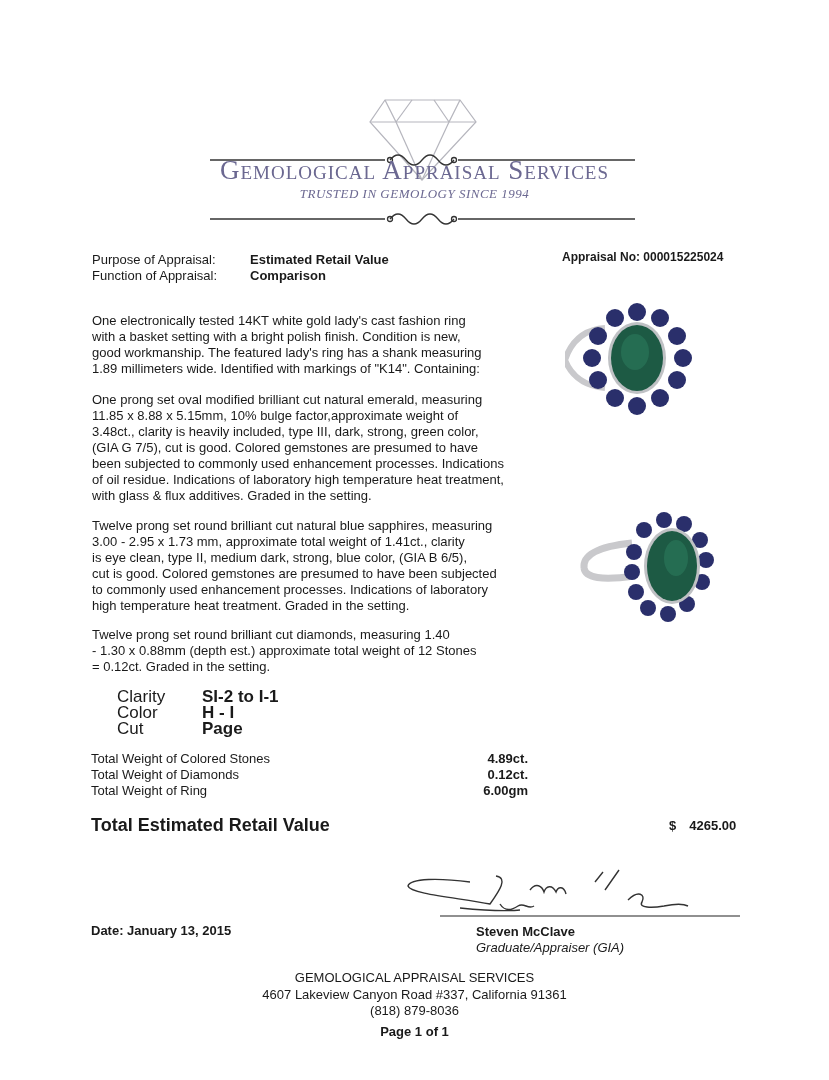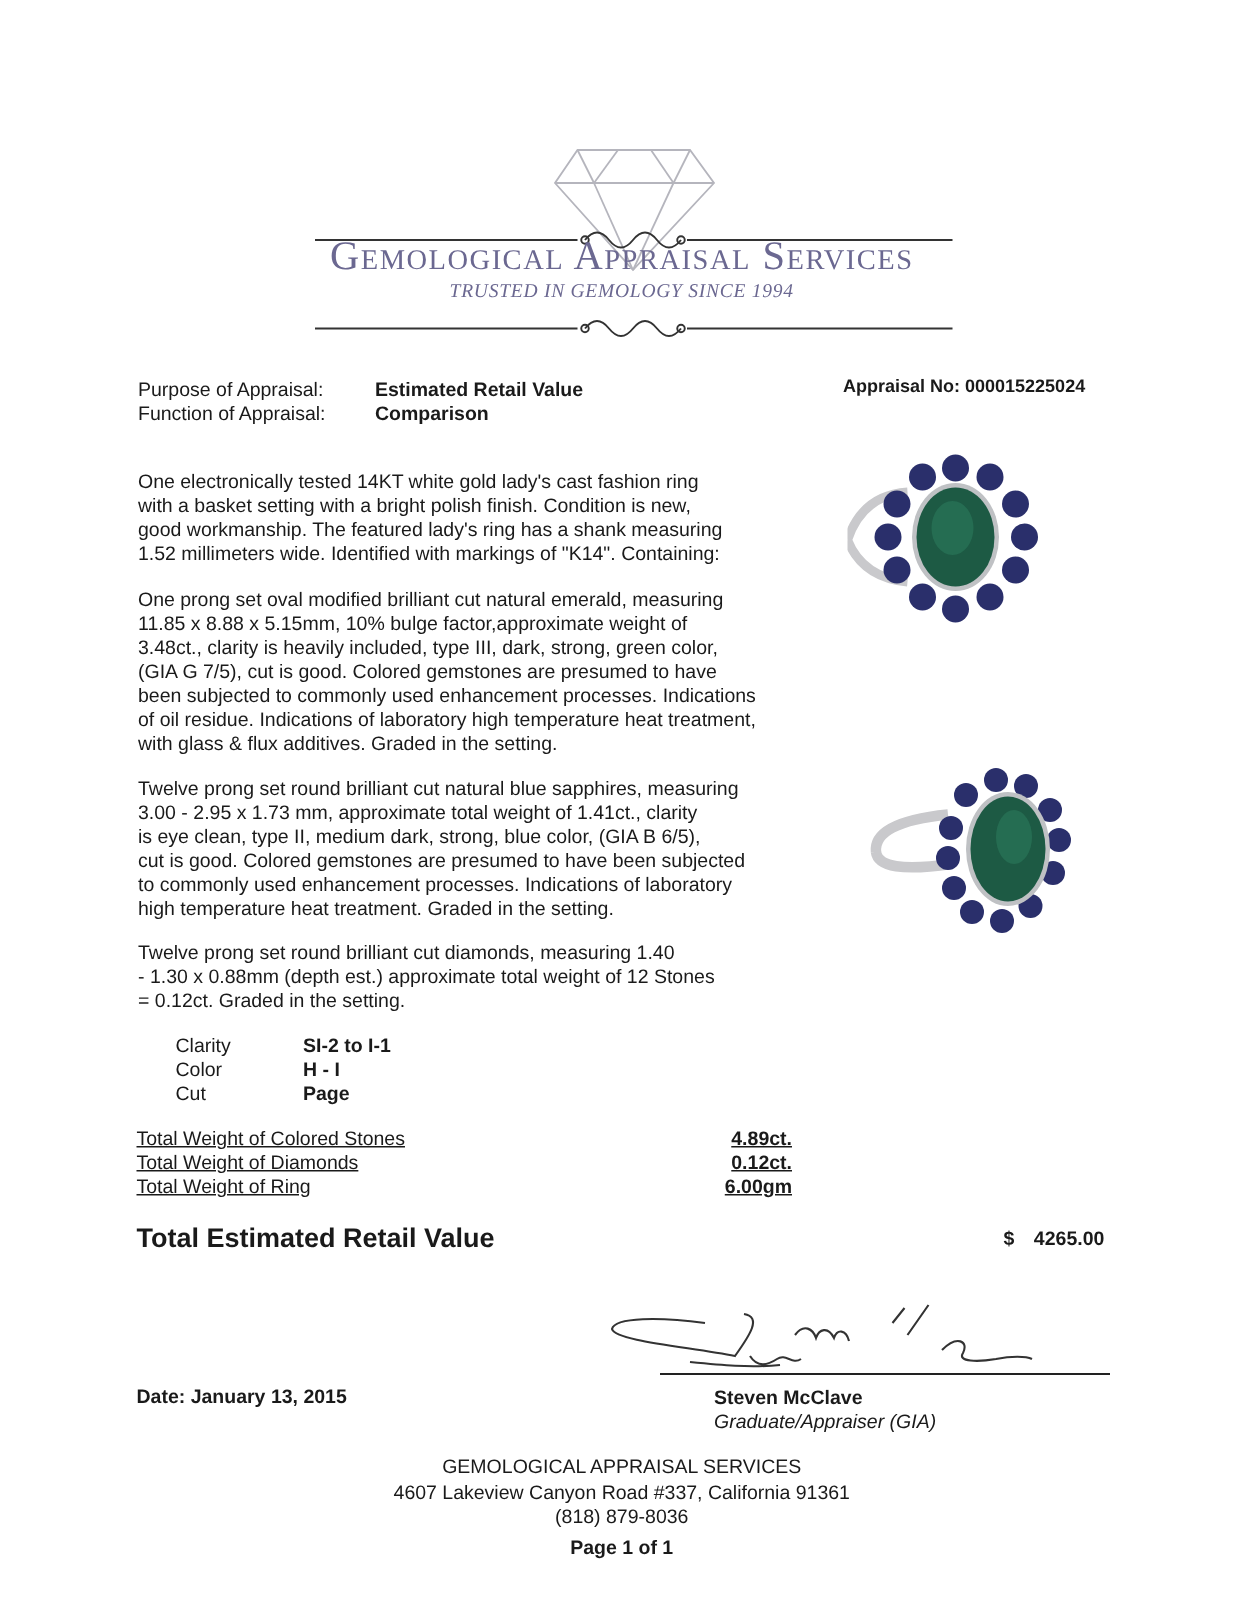--- a/index.html
+++ b/index.html
@@ -10,25 +10,25 @@
   .brand { position: absolute; left: 0; width: 829px; top: 155px; text-align: center;
            font-family: "Liberation Serif", serif; color: #6b6891; letter-spacing: 1px; }
   .brand .name { font-size: 27px; line-height: 30px; font-variant: small-caps; }
   .brand .tag { font-size: 13px; line-height: 16px; margin-top: 1px; letter-spacing: 0.5px; font-style: italic; }
   .appraisal-no { left: 562px; top: 223px; font-size: 12px; font-weight: bold; margin-top: 27px; }
   .meta { left: 92px; top: 252px; font-size: 13px; line-height: 16px; }
   .meta .row { display: flex; }
   .meta .lbl { width: 158px; }
   .meta .val { font-weight: bold; }
   .para { left: 92px; width: 440px; font-size: 13px; line-height: 16px; white-space: pre-line; }
-  .grades { left: 117px; top: 689px; font-size: 13px; line-height: 16px; }
+  .grades { left: 117px; top: 689px; font-size: 17px; line-height: 16px; }
   .grades .row { display: flex; }
   .grades .lbl { width: 85px; }
   .grades .val { font-weight: bold; }
-  .totals { left: 91px; top: 751px; width: 437px; font-size: 13px; line-height: 16px; text-decoration: underline; }
+  .totals { left: 91px; top: 751px; width: 437px; font-size: 13px; line-height: 16px; }
   .totals .row { display: flex; justify-content: space-between; }
   .totals .val { font-weight: bold; }
   .tev-label { left: 91px; top: 815px; font-size: 18px; font-weight: bold; }
   .tev-value { left: 669px; top: 818px; font-size: 13px; font-weight: bold; }
   .tev-value .cur { margin-right: 13px; }
   .date { left: 91px; top: 923px; font-size: 13px; font-weight: bold; }
   .sig-svg { position: absolute; left: 400px; top: 860px; }
   .signer { left: 476px; top: 924px; font-size: 13px; line-height: 16px; }
   .signer .nm { font-weight: bold; }
   .signer .tl { font-style: italic; }
@@ -80,21 +80,21 @@
   </div>
   <div class="row">
     <span class="lbl">Function of Appraisal:</span>
     <span class="val">Comparison</span>
   </div>
 </div>
 
 <div class="abs para" style="top:313px;">One electronically tested 14KT white gold lady's cast fashion ring
 with a basket setting with a bright polish finish. Condition is new,
 good workmanship. The featured lady's ring has a shank measuring
-1.52 millimeters wide. Identified with markings of "K14".  Containing:</div>
+1.89 millimeters wide. Identified with markings of "K14".  Containing:</div>
 <div class="abs para" style="top:392px;">One prong set oval modified brilliant cut natural emerald, measuring
 11.85 x 8.88 x 5.15mm, 10% bulge factor,approximate weight of
 3.48ct., clarity is heavily included, type III, dark, strong, green color,
 (GIA G 7/5), cut is good. Colored gemstones are presumed to have
 been subjected to commonly used enhancement processes. Indications
 of oil residue. Indications of laboratory high temperature heat treatment,
 with glass &amp; flux additives. Graded in the setting.</div>
 <div class="abs para" style="top:518px;">Twelve prong set round brilliant cut natural blue sapphires, measuring
 3.00 - 2.95 x 1.73 mm, approximate total weight of 1.41ct., clarity
 is eye clean, type II, medium dark, strong, blue color, (GIA B 6/5),

